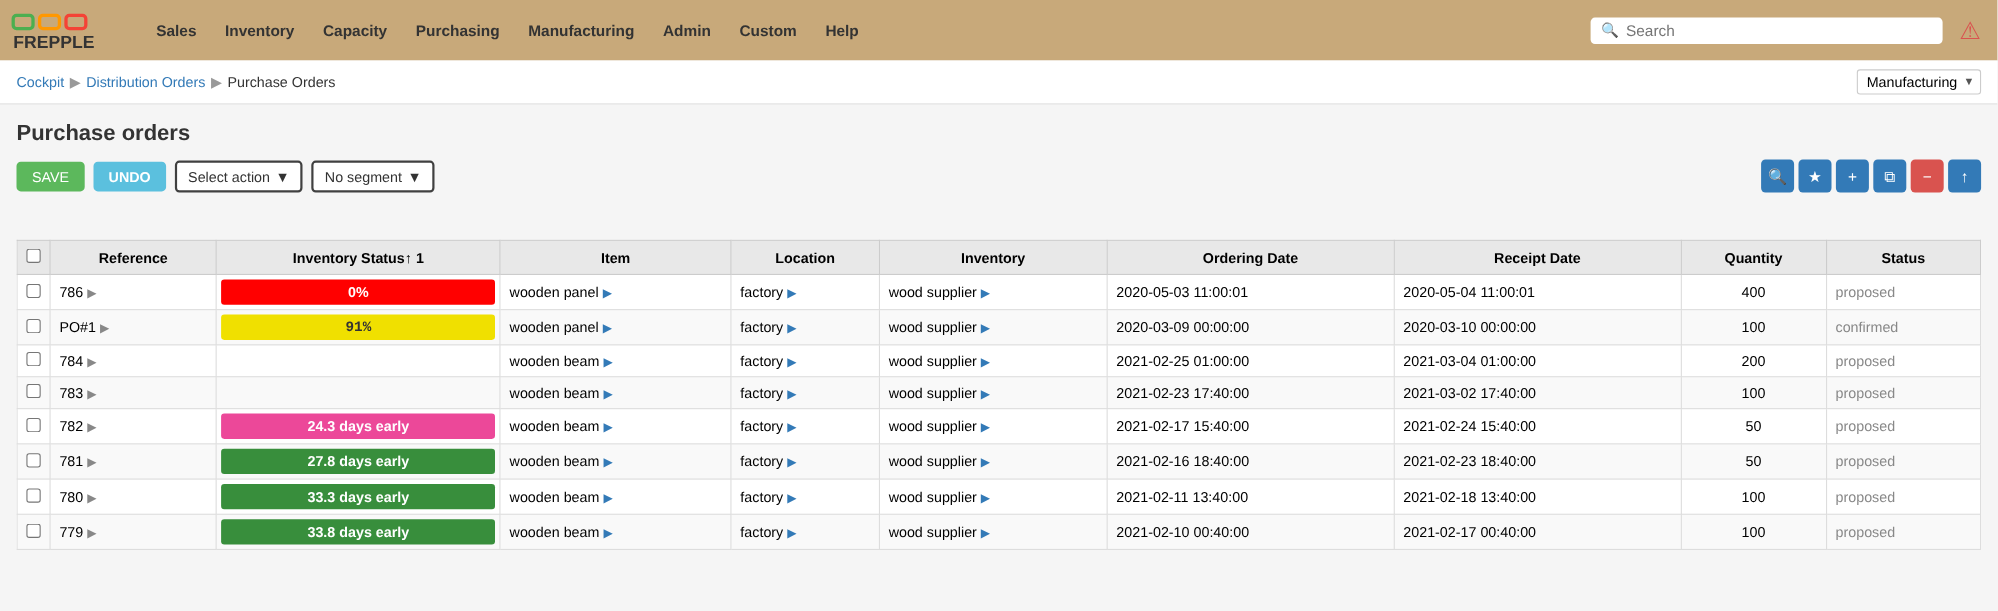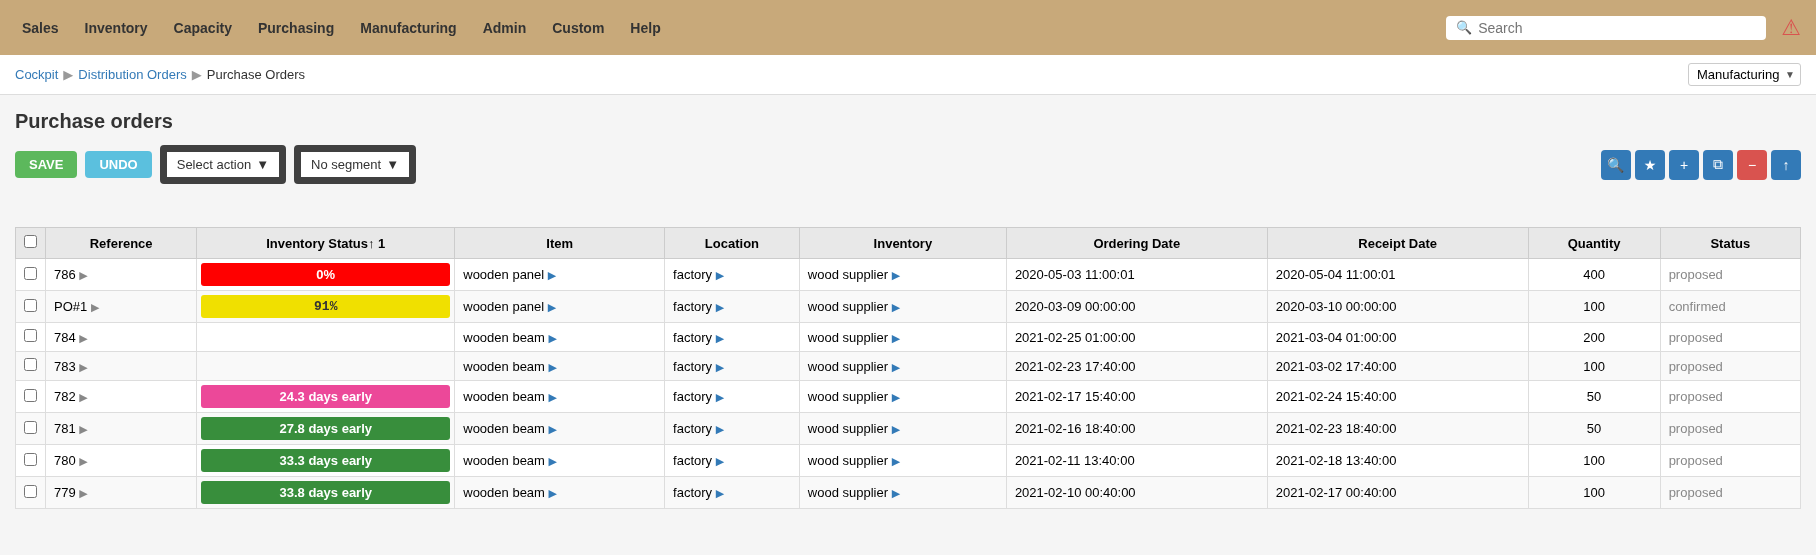--- a/index.html
+++ b/index.html
@@ -121,37 +121,37 @@
       gap: 8px;
       margin-bottom: 10px;
     }
     .btn-save {
       background: #5cb85c;
       color: white;
       border: none;
       padding: 6px 14px;
       border-radius: 4px;
       cursor: pointer;
-      font-weight: bold;
+      font-weight: normal;
       font-size: 13px;
     }
     .btn-undo {
       background: #5bc0de;
       color: white;
       border: none;
       padding: 6px 14px;
       border-radius: 4px;
       cursor: pointer;
       font-weight: bold;
       font-size: 13px;
     }
     .btn-dropdown {
       background: white;
       color: #333;
-      border: 7px solid #404040;
+      border: 2px solid #404040;
       padding: 5px 10px;
       border-radius: 4px;
       cursor: pointer;
       font-size: 13px;
       display: flex;
       align-items: center;
       gap: 5px;
     }
     .toolbar-spacer { flex: 1; }
     .toolbar-right {
@@ -218,20 +218,29 @@
 
     td.center { text-align: center; }
 
     .checkbox-cell { text-align: center; }
     input[type="checkbox"] { cursor: pointer; }
   </style>
 </head>
 <body>
 
 <div class="navbar">
+  <div class="navbar-logo">
+    <svg width="110" height="40" viewBox="0 0 110 40">
+
+      <rect x="2" y="6" width="18" height="12" rx="3" fill="none" stroke="#4caf50" stroke-width="3"></rect>
+      <rect x="26" y="6" width="18" height="12" rx="3" fill="none" stroke="#ff9800" stroke-width="3"></rect>
+      <rect x="50" y="6" width="18" height="12" rx="3" fill="none" stroke="#f44336" stroke-width="3"></rect>
+      <text x="2" y="36" font-family="Arial" font-weight="bold" font-size="16" fill="#333">FREPPLE</text>
+    </svg>
+  </div>
   <div class="navbar-nav">
     <div class="nav-item">Sales</div>
     <div class="nav-item">Inventory</div>
     <div class="nav-item">Capacity</div>
     <div class="nav-item">Purchasing</div>
     <div class="nav-item">Manufacturing</div>
     <div class="nav-item">Admin</div>
     <div class="nav-item">Custom</div>
     <div class="nav-item">Help</div>
   </div>

